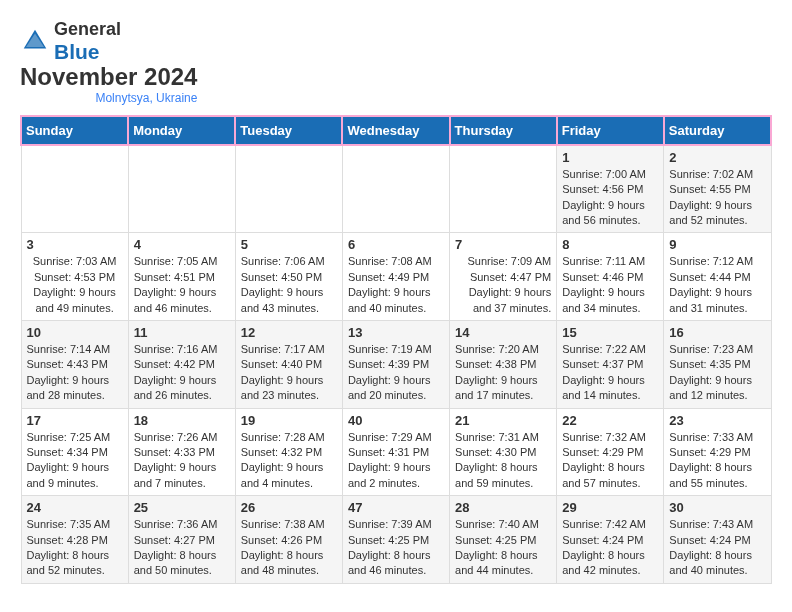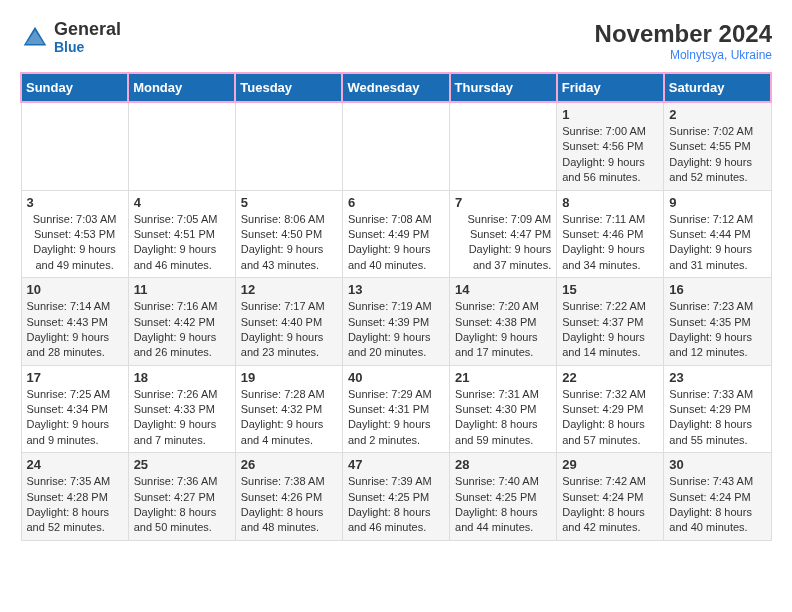--- a/index.html
+++ b/index.html
@@ -8,38 +8,39 @@
       background: #fff;
       width: 792px;
       min-height: 612px;
       padding: 20px;
     }
     .header {
       display: flex;
       justify-content: space-between;
       align-items: flex-start;
       margin-bottom: 10px;
+      flex-direction: column;
     }
     .logo {
       display: flex;
       align-items: center;
       gap: 4px;
     }
     .logo-text {
       display: flex;
       flex-direction: column;
       line-height: 1.1;
     }
     .logo-general {
       font-size: 18px;
       font-weight: bold;
       color: #333;
     }
     .logo-blue {
-      font-size: 14px;
+      font-size: 21px;
       font-weight: bold;
       color: #1a6db5;
     }
     .logo-icon {
       width: 30px;
       height: 30px;
     }
     .title-block {
       text-align: right;
     }
@@ -152,21 +153,21 @@
 Daylight: 9 hours and 49 minutes.</div>
         </td>
         <td>
           <span class="day-num">4</span>
           <div class="day-info" style="white-space: pre-line;">Sunrise: 7:05 AM
 Sunset: 4:51 PM
 Daylight: 9 hours and 46 minutes.</div>
         </td>
         <td>
           <span class="day-num">5</span>
-          <div class="day-info" style="white-space: pre-line;">Sunrise: 8:06 AM
+          <div class="day-info" style="white-space: pre-line;">Sunrise: 7:06 AM
 Sunset: 4:50 PM
 Daylight: 9 hours and 43 minutes.</div>
         </td>
         <td>
           <span class="day-num">6</span>
           <div class="day-info" style="white-space: pre-line;">Sunrise: 7:08 AM
 Sunset: 4:49 PM
 Daylight: 9 hours and 40 minutes.</div>
         </td>
         <td>

